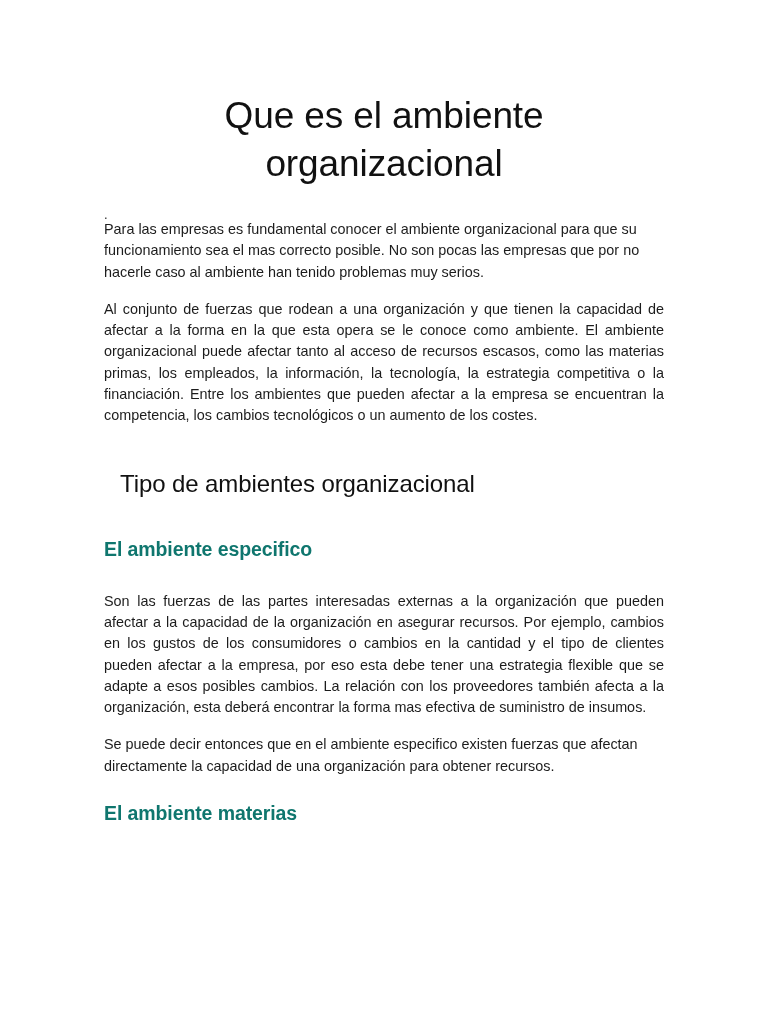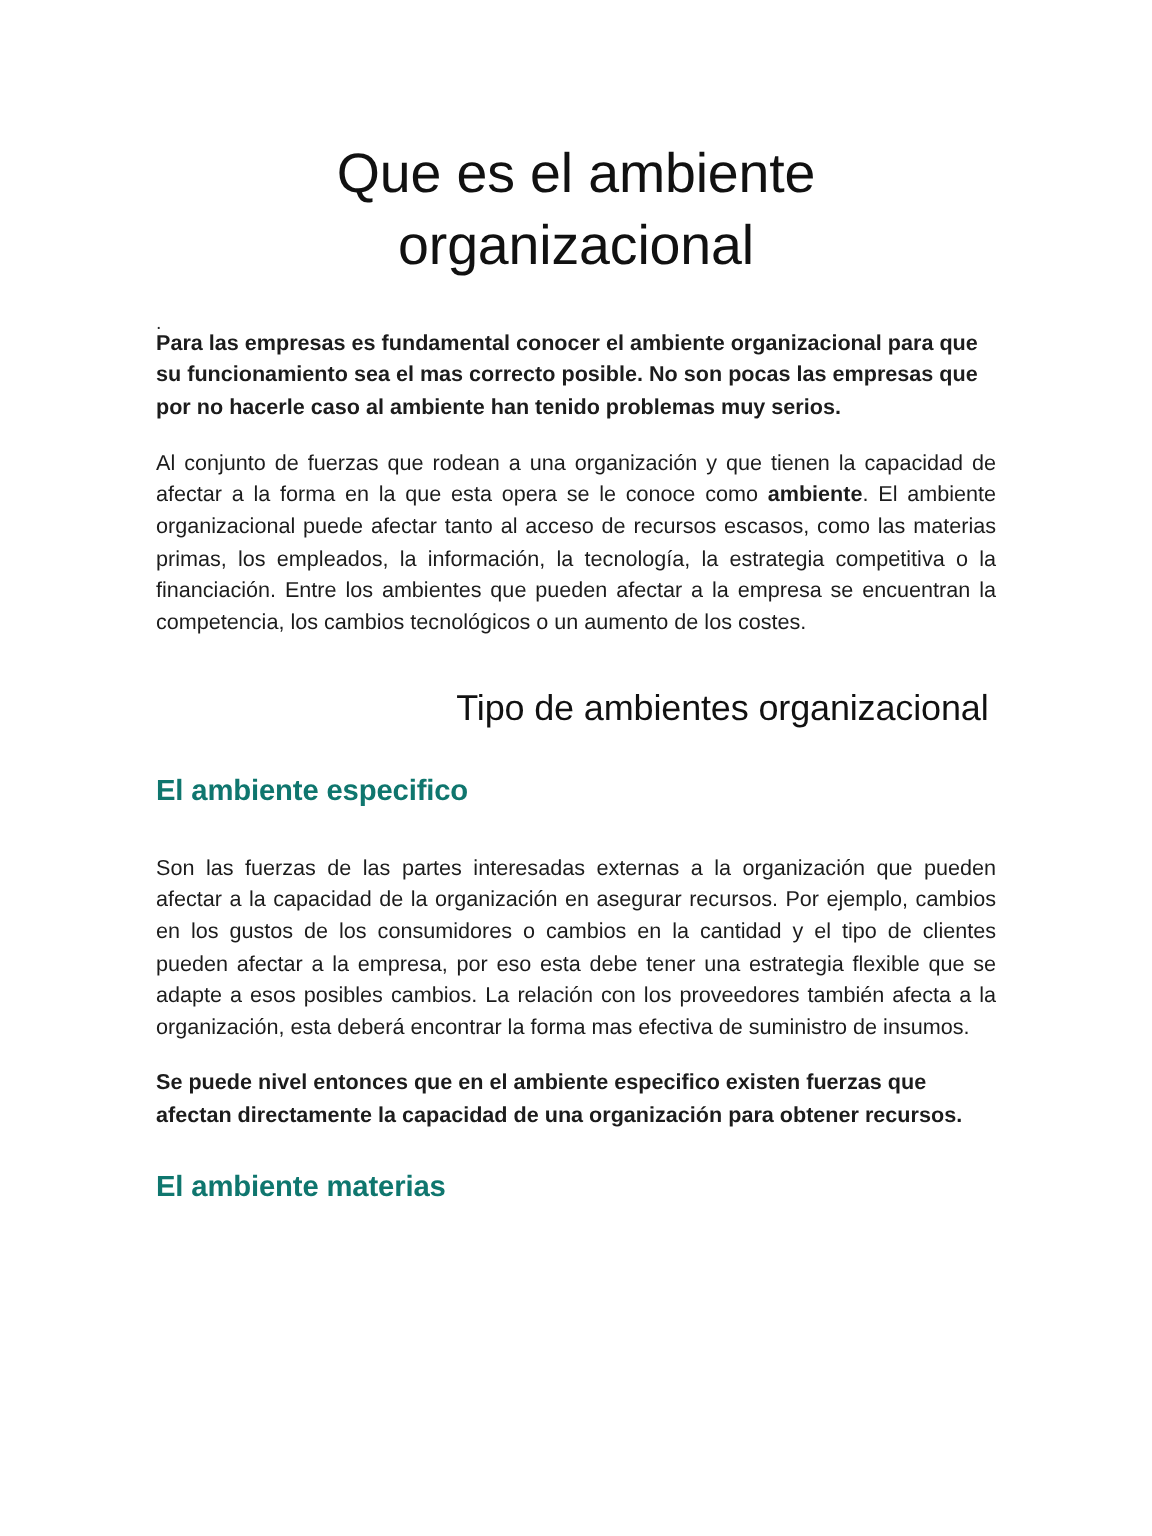--- a/index.html
+++ b/index.html
@@ -63,36 +63,34 @@
     margin-top: 16px;
   }
 
   .justify {
     text-align: justify;
     text-justify: inter-word;
   }
 
   .align-left {
     text-align: left;
-    font-weight: bold;
   }
 
   b, strong {
-    font-weight: 700;
+    font-weight: 400;
   }
 
   h2.section-title {
-    margin: 5px;
+    margin: 16px;
     padding-top: 26px;
     font-size: 24px;
     line-height: 30px;
     font-weight: 400;
     color: #111111;
     letter-spacing: -0.1px;
-    text-align: right;
   }
 
   h3.sub-title {
     margin: 0;
     padding-top: 24px;
     font-size: 19.5px;
     line-height: 25px;
     font-weight: 700;
     color: #0f766e;
     letter-spacing: -0.1px;
@@ -120,19 +118,19 @@
 
     <p class="body-text justify spaced"><span>Al conjunto de fuerzas que rodean a una organización y que tienen la capacidad de afectar a la forma en la que esta opera se le conoce como </span><b>ambiente</b><span>. El ambiente organizacional puede afectar tanto al acceso de recursos escasos, como las materias primas, los empleados, la información, la tecnología, la estrategia competitiva o la financiación. Entre los ambientes que pueden afectar a la empresa se encuentran la competencia, los cambios tecnológicos o un aumento de los costes.</span></p>
 
     <h2 class="section-title">Tipo de ambientes organizacional</h2>
 
     <h3 class="sub-title tight-after">El ambiente especifico</h3>
 
     <p class="body-text justify">Son las fuerzas de las partes interesadas externas a la organización que pueden afectar a la capacidad de la organización en asegurar recursos. Por ejemplo, cambios en los gustos de los consumidores o cambios en la cantidad y el tipo de clientes pueden afectar a la empresa, por eso esta debe tener una estrategia flexible que se adapte a esos posibles cambios. La relación con los proveedores también afecta a la organización, esta deberá encontrar la forma mas efectiva de suministro de insumos.</p>
 
 
-    <p class="body-text align-left spaced">Se puede nivel entonces que en el ambiente especifico existen fuerzas que afectan directamente la capacidad de una organización para obtener recursos.</p>
+    <p class="body-text align-left spaced">Se puede decir entonces que en el ambiente especifico existen fuerzas que afectan directamente la capacidad de una organización para obtener recursos.</p>
 
     <h3 class="sub-title tight-after">El ambiente materias</h3>
 
 
   </div>
 </div>
 
 </body></html>

